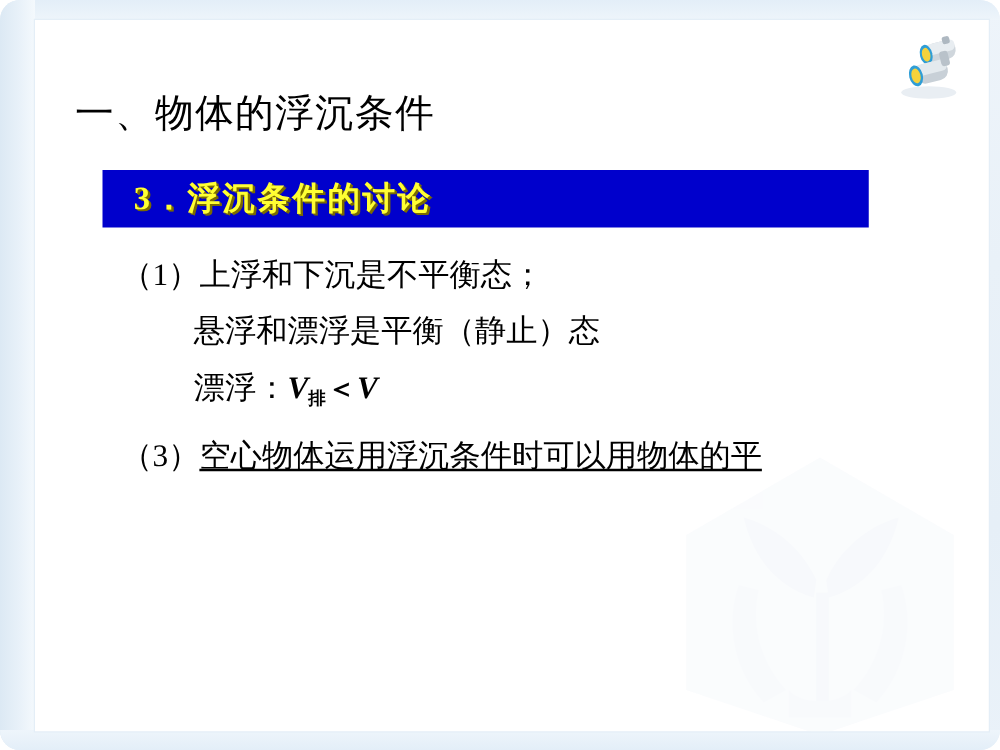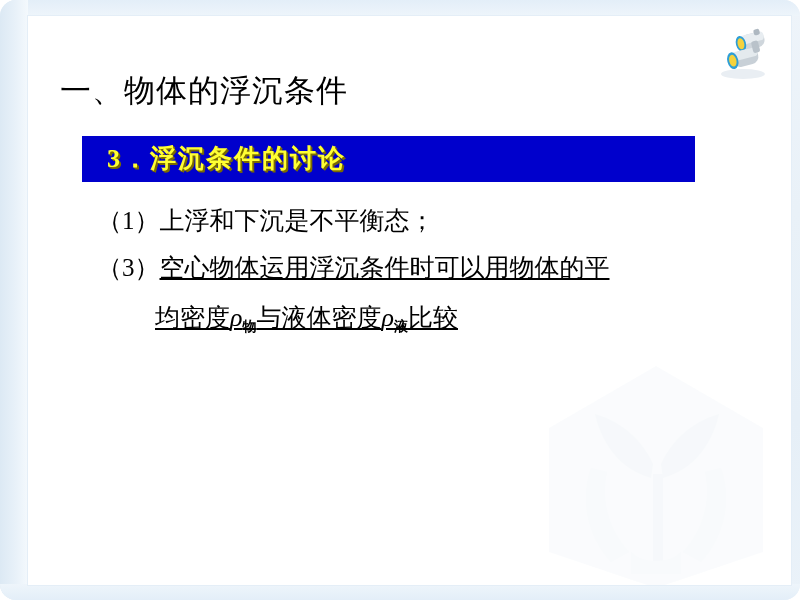--- a/index.html
+++ b/index.html
@@ -212,22 +212,23 @@
     <div class="headline">一、物体的浮沉条件</div>
 
     <div class="banner">
       <div class="banner-text"><span>3．</span><span>浮沉条件的讨论</span></div>
     </div>
 
     <div class="body-block">
 
       <div class="line"><span class="marker">（1）</span><span>上浮和下沉是不平衡态；</span></div>
 
-
-
+      <div class="line indent"><span>悬浮和漂浮是平衡（静止）态</span></div>
+
+
+      <div class="line indent"><span>漂浮</span><span>：</span><span class="var"><span>V</span><sub class="cn">排</sub></span><span class="op">＜</span><span class="var">V</span></div>
 
       <div class="line loose"><span class="marker">（3）</span><span>空心物体运用浮沉条件时可以用物体的平</span></div>
 
-      <div class="line indent loose"><span>均密度</span><span class="var-rho"><span>ρ</span><sub class="cn">物</sub></span><span>与液体密度</span><span class="var-rho"><span>ρ</span><sub class="cn">液</sub></span><span>比较</span></div>
 
     </div>
   </div>
 </div>
 
 </body></html>

